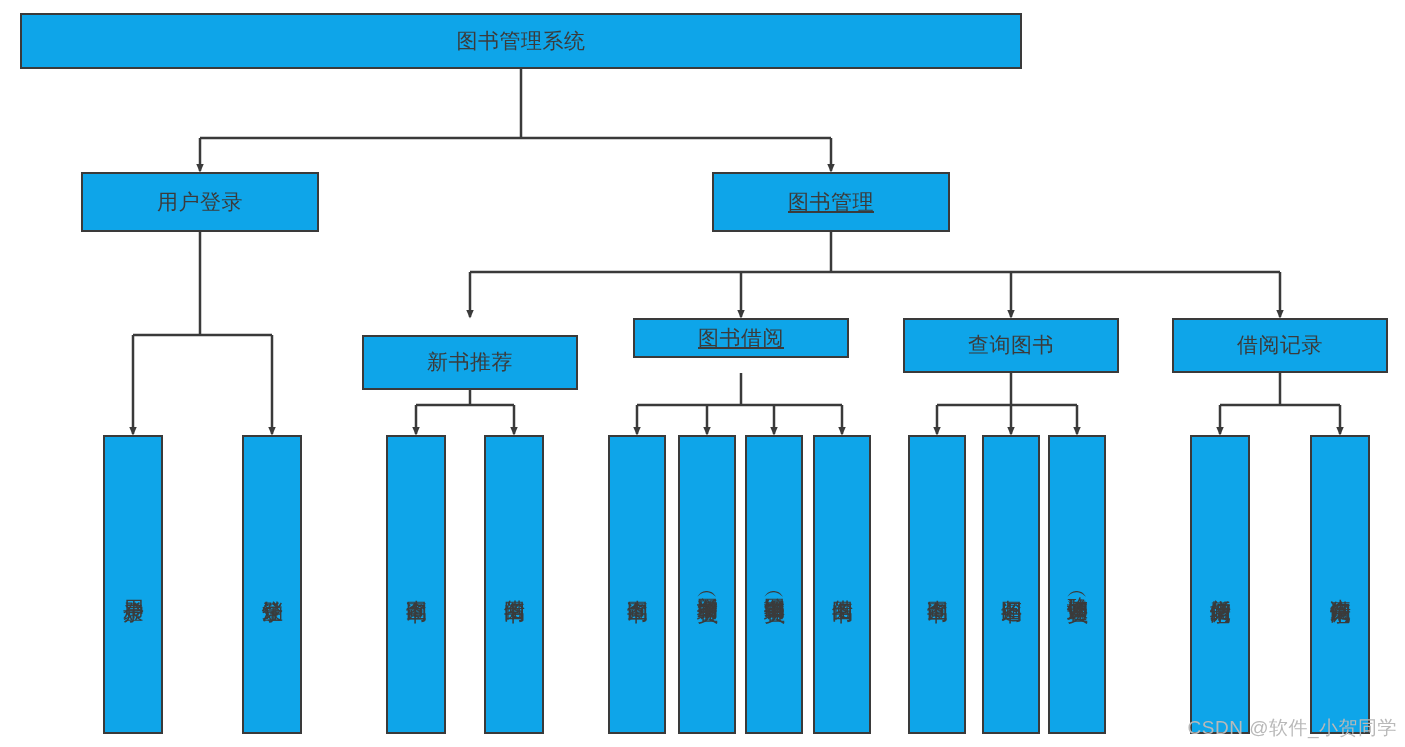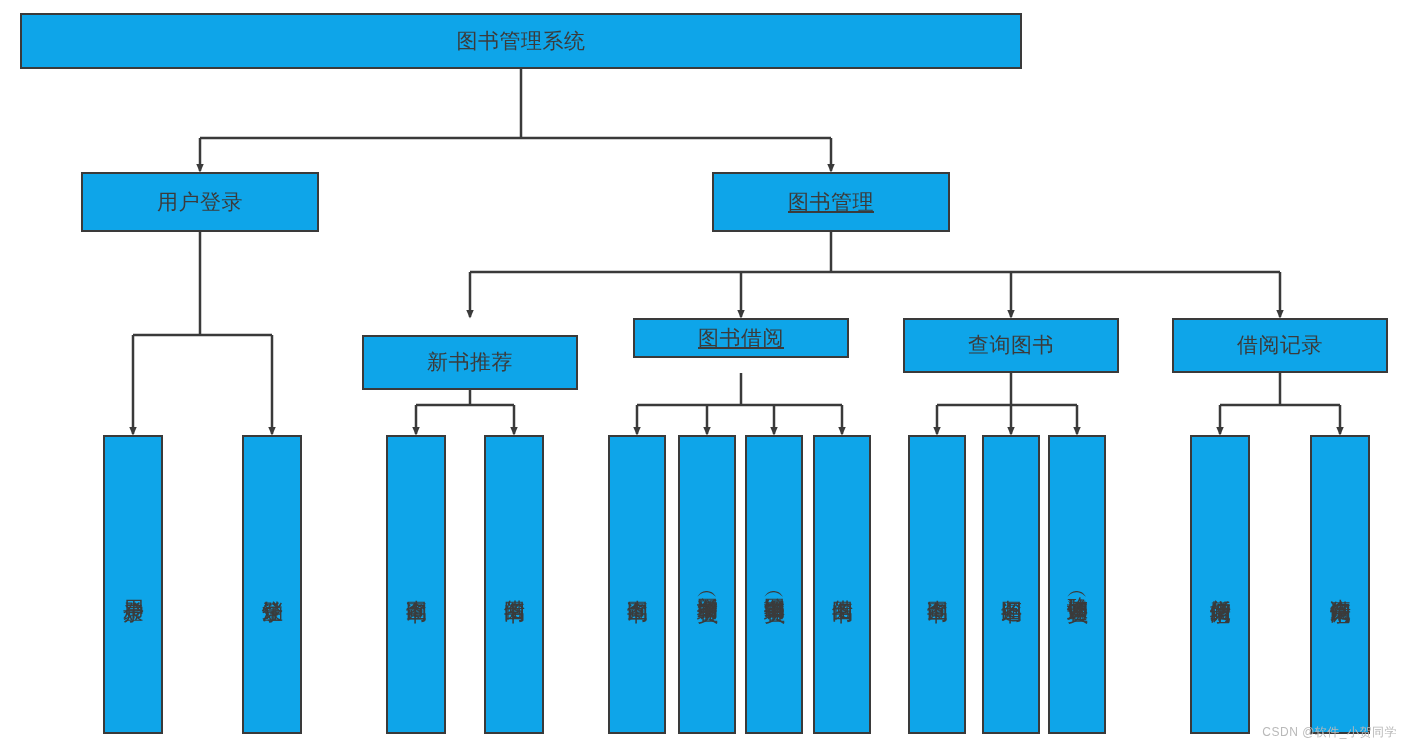--- a/index.html
+++ b/index.html
@@ -53,21 +53,21 @@
     display: block;
   }
   .node.vert .lbl {
     writing-mode: vertical-rl;
     text-orientation: upright;
   }
   #watermark {
     position: absolute;
     right: 8px;
     bottom: 6px;
-    font-size: 12px;
+    font-size: 19px;
     color: #b9b9b9;
     letter-spacing: 0.5px;
     white-space: nowrap;
   }
 </style>
 </head>
 <body>
 
 <div id="canvas">
   <svg id="edges" viewBox="0 0 1405 747">

